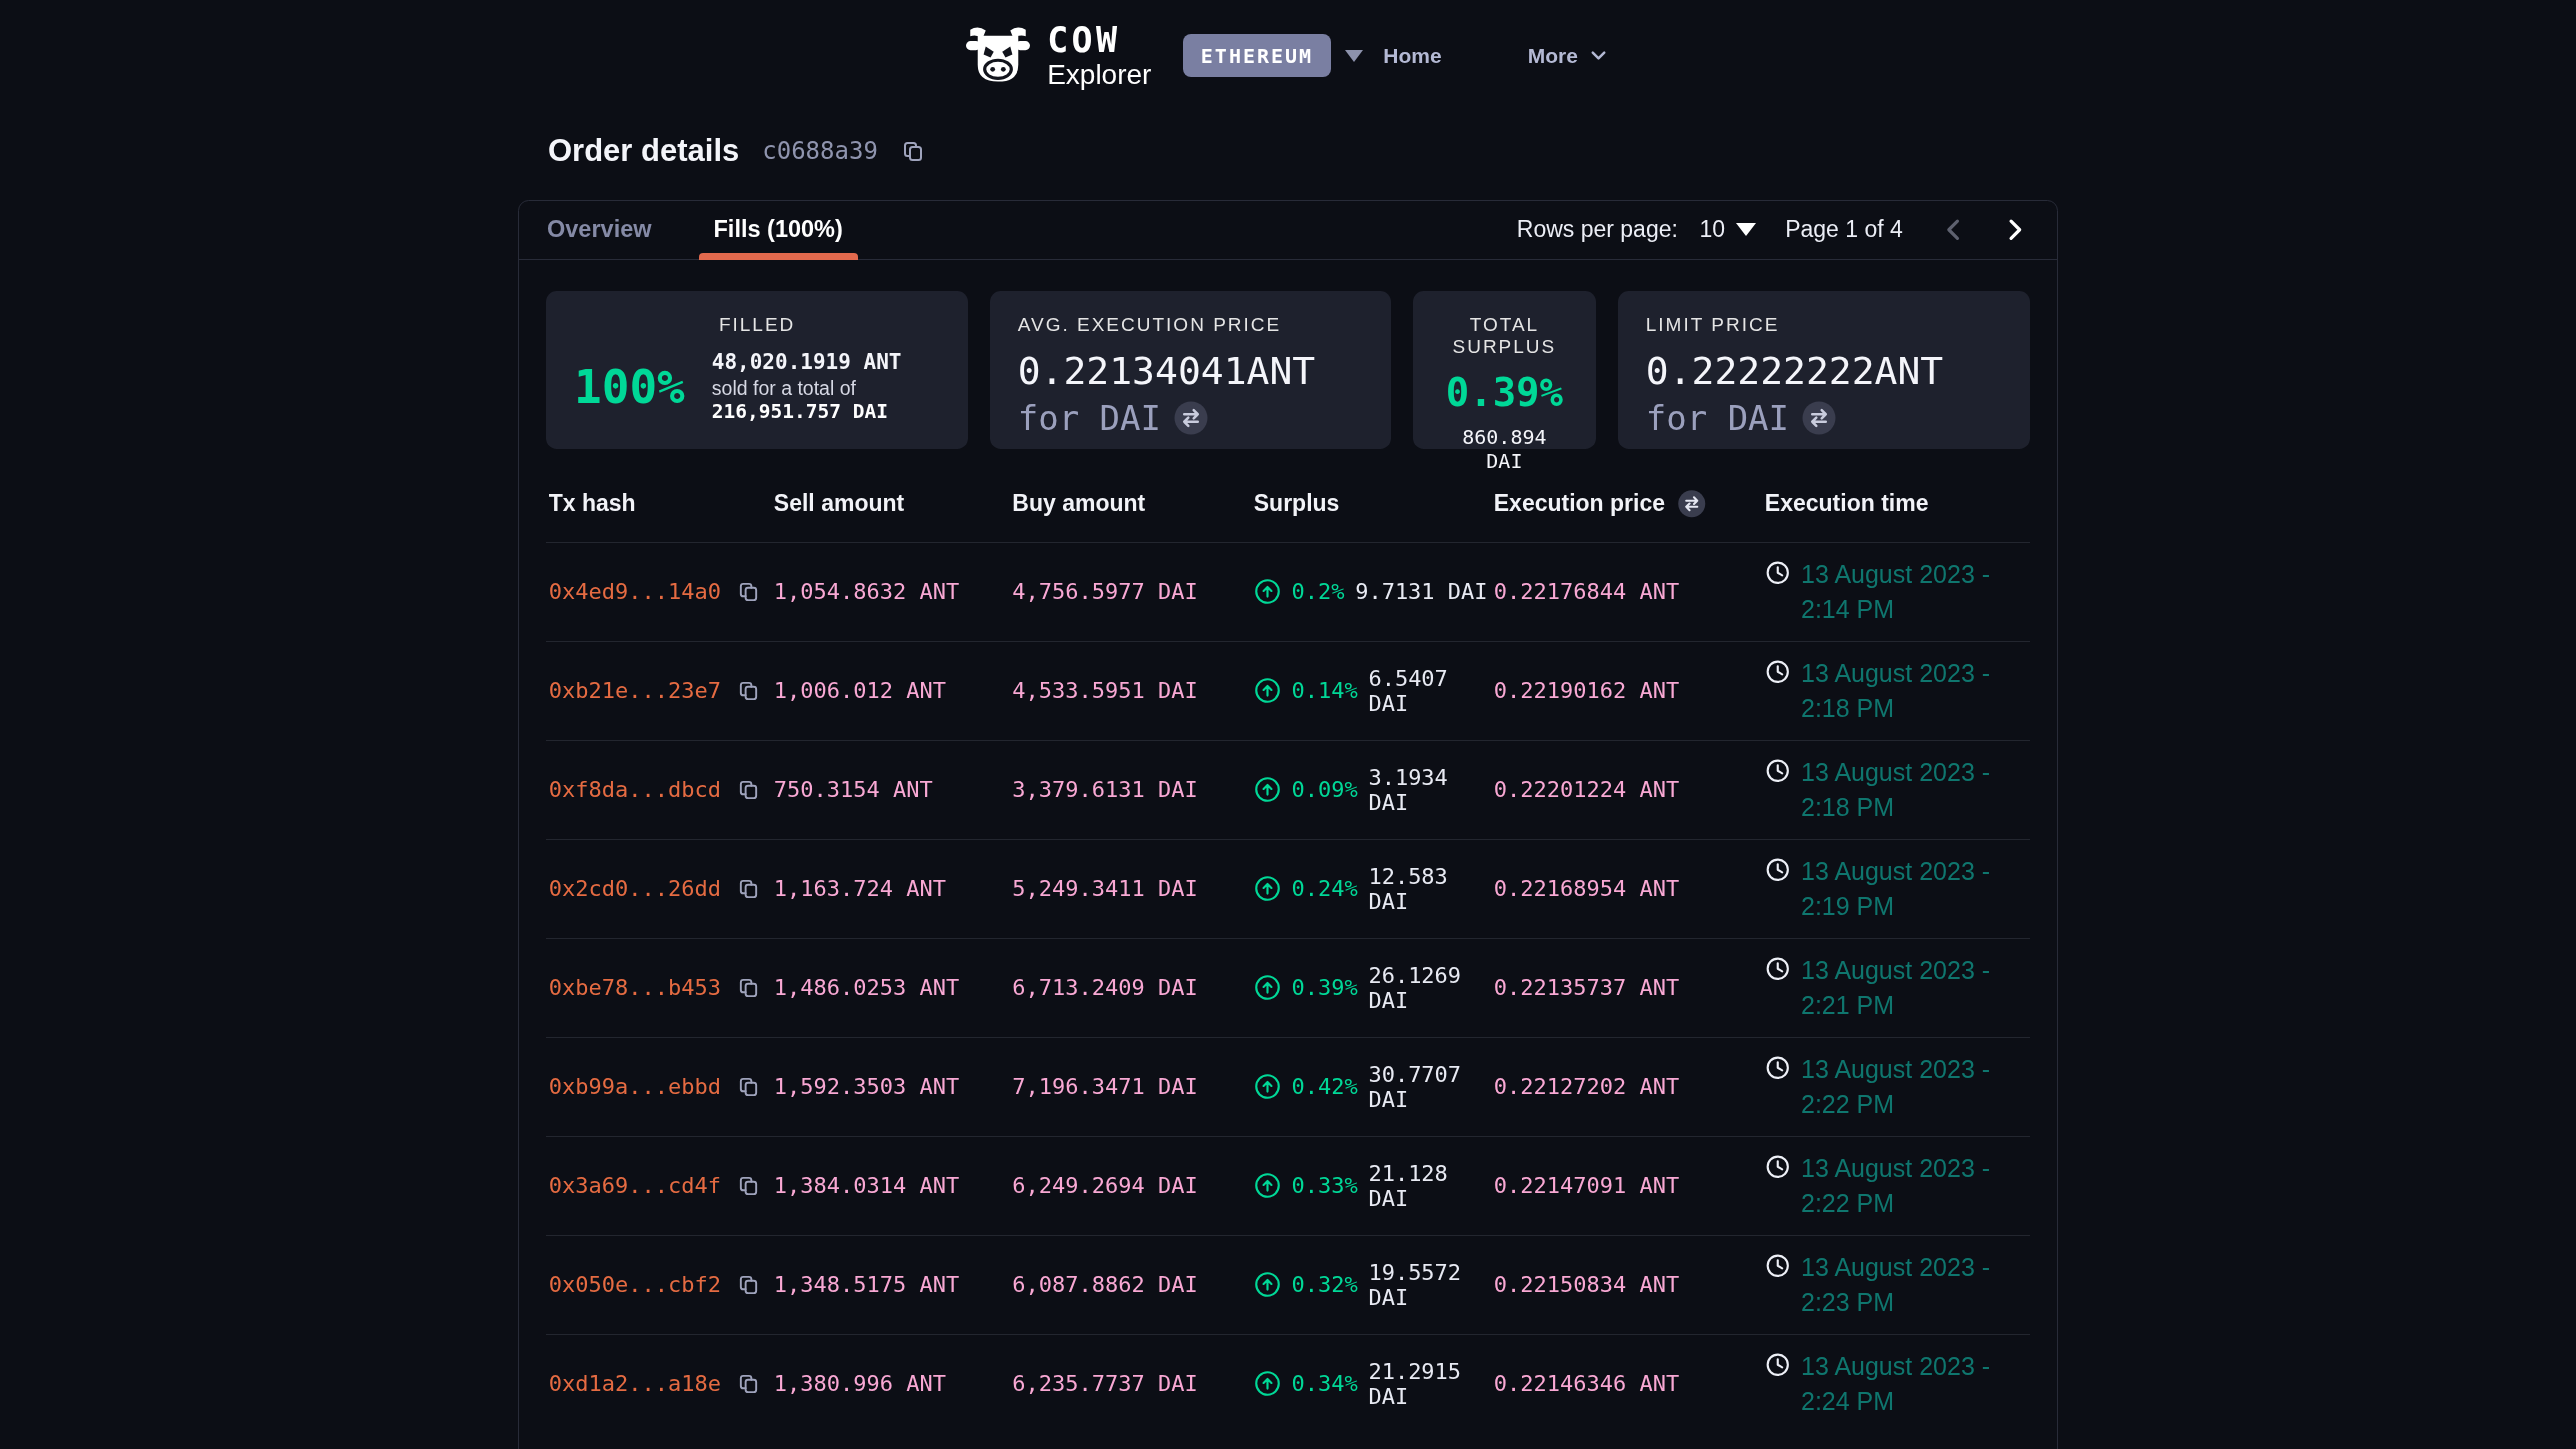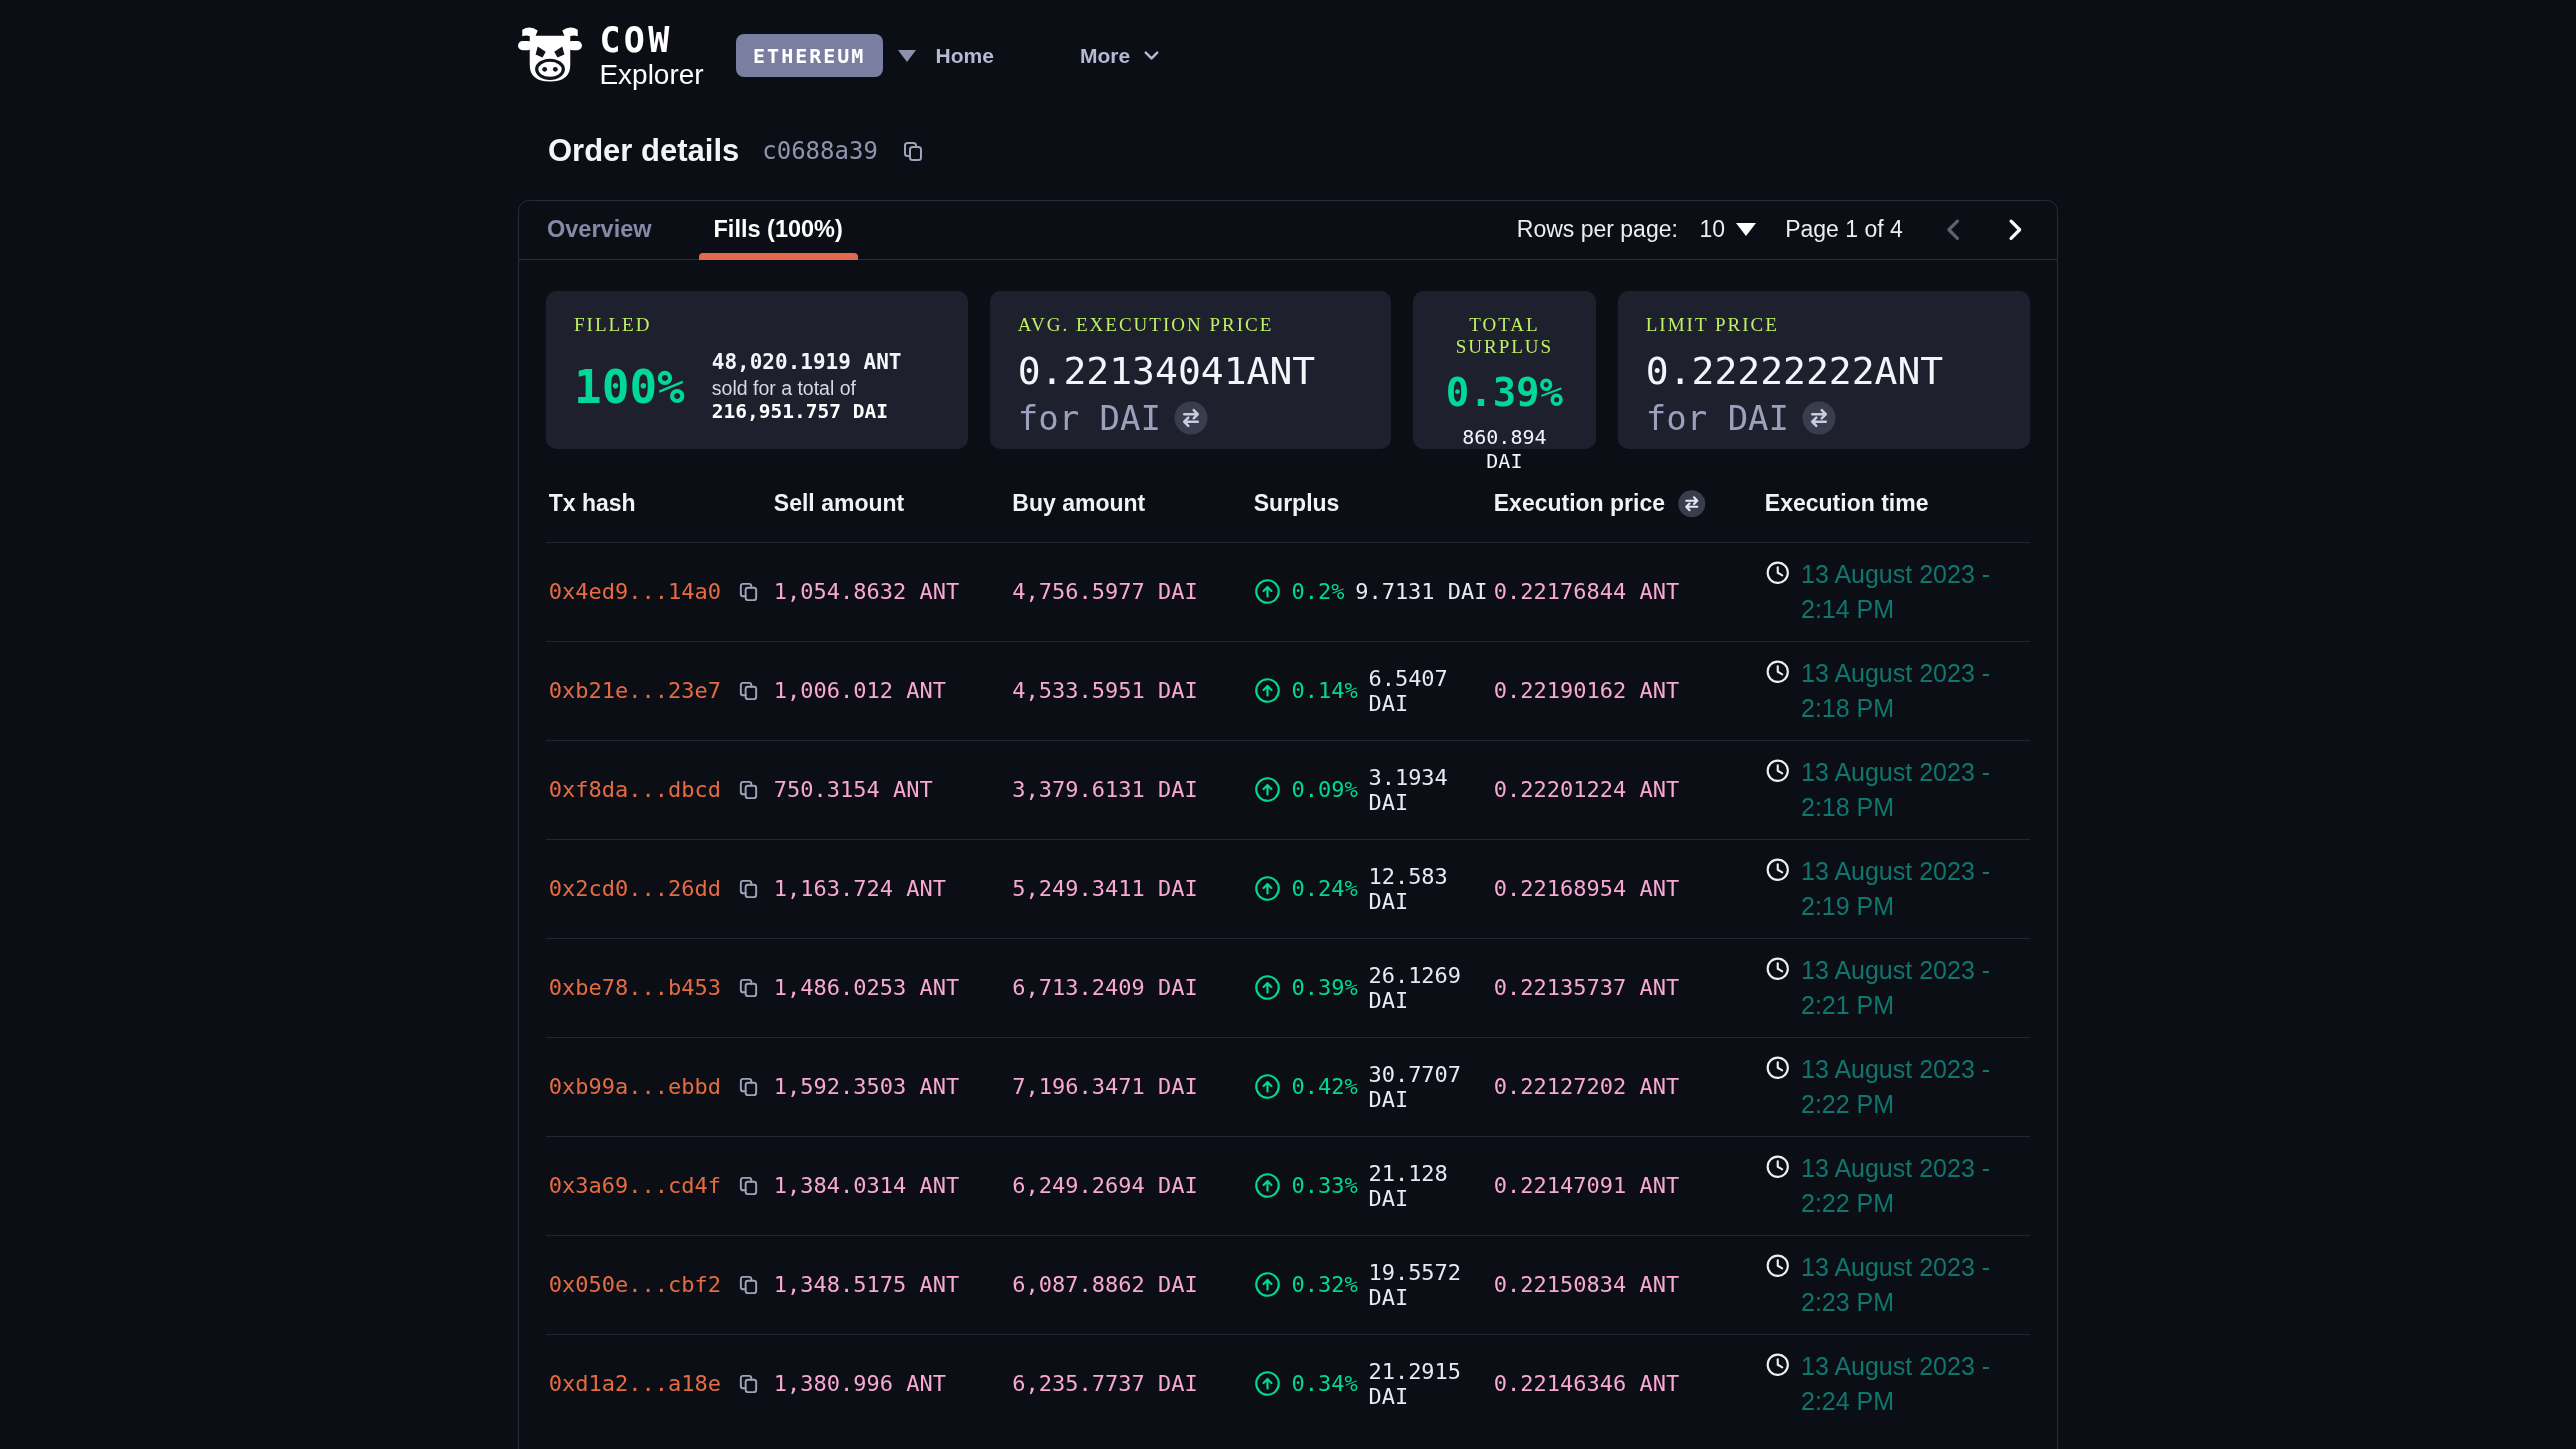--- a/index.html
+++ b/index.html
@@ -5,21 +5,21 @@
   * { margin:0; padding:0; box-sizing:border-box; }
   html,body { width:2576px; height:1449px; overflow:hidden; }
   body {
     background:#0c0e15;
     font-family:"Liberation Sans", sans-serif;
     color:#eceef6;
   }
   .content { width:1540px; margin:0 auto; }
 
   
-  .topbar { display:flex; align-items:center; justify-content:flex-start; padding-top:23px;gap:20px; }
+  .topbar { display:flex; align-items:center; justify-content:center; padding-top:23px;gap:20px; }
   .brand-group { display:flex; align-items:center; }
   .logo { display:flex; align-items:center; gap:17.4px; cursor:pointer; }
   .logo svg { width:64px; height:62px; }
   .logo-text { display:flex; flex-direction:column; line-height:1; }
   .logo-line1 { font-weight:800; font-size:35px; letter-spacing:3.4px; color:#ffffff; font-family:"DejaVu Sans Mono", monospace; }
   .logo-line2 { font-weight:400; font-size:28px; color:#ffffff; margin-top:2.7px; }
   .net-badge { display:flex; align-items:center; gap:14.8px; margin-left:32px; cursor:pointer; }
   .net-pill { background:#7a7fa2; color:#ffffff; font-weight:bold; font-size:20px; letter-spacing:2px;
               padding:9.4px 17.4px; border-radius:8px; font-family:"DejaVu Sans Mono", monospace; }
   .caret-down { width:0; height:0; border-left:9.4px solid transparent; border-right:9.4px solid transparent; border-top:12px solid #8d92ac; }
@@ -50,21 +50,21 @@
   .page-chevrons { display:flex; align-items:center; gap:31px; margin-left:6.7px; }
   .chev { width:29.5px; height:29.5px; cursor:pointer; }
   .chev svg { width:29.5px; height:29.5px; fill:none; stroke-width:2.6; stroke-linecap:round; stroke-linejoin:round; }
   .chev.disabled svg { stroke:#5e616f; }
   .chev.enabled svg { stroke:#ffffff; }
 
   
   .panel-body { padding:31px 27px 0 27px; }
   .cards { display:flex; gap:21.5px; }
   .card { background:#1e212d; border-radius:10.7px; padding:23px 28px; height:158px; }
-  .card-label { font-size:19px; letter-spacing:2px; color:#bef264; font-family:Liberation Serif, serif; }
+  .card-label { font-size:19px; letter-spacing:2px; color:#e5e5e5; font-family:Liberation Sans, sans-serif;text-align:center; }
   .card-filled { width:423px; display:flex; flex-direction:column; }
   .filled-row { display:flex; align-items:center; gap:27px; margin-top:14.8px; }
   .filled-pct { font-size:46px; font-weight:bold; color:#00d897; font-family:"DejaVu Sans Mono", monospace; }
   .filled-detail { display:flex; flex-direction:column; gap:2.7px; }
   .filled-amt { font-size:21px; font-weight:bold; color:#f4f5fa; font-family:"DejaVu Sans Mono", monospace; }
   .filled-sold { font-size:19.5px; color:#d6d8e4; }
   .filled-sold b { color:#ffffff; font-family:"DejaVu Sans Mono", monospace; }
   .progress { margin-top:17.4px; height:6.7px; border-radius:4px; background:#00d897; width:100%; }
   .card-price { width:402px; }
   .price-value { font-size:38px; color:#f4f5fa; font-family:"DejaVu Sans Mono", monospace; margin-top:13.4px; }

